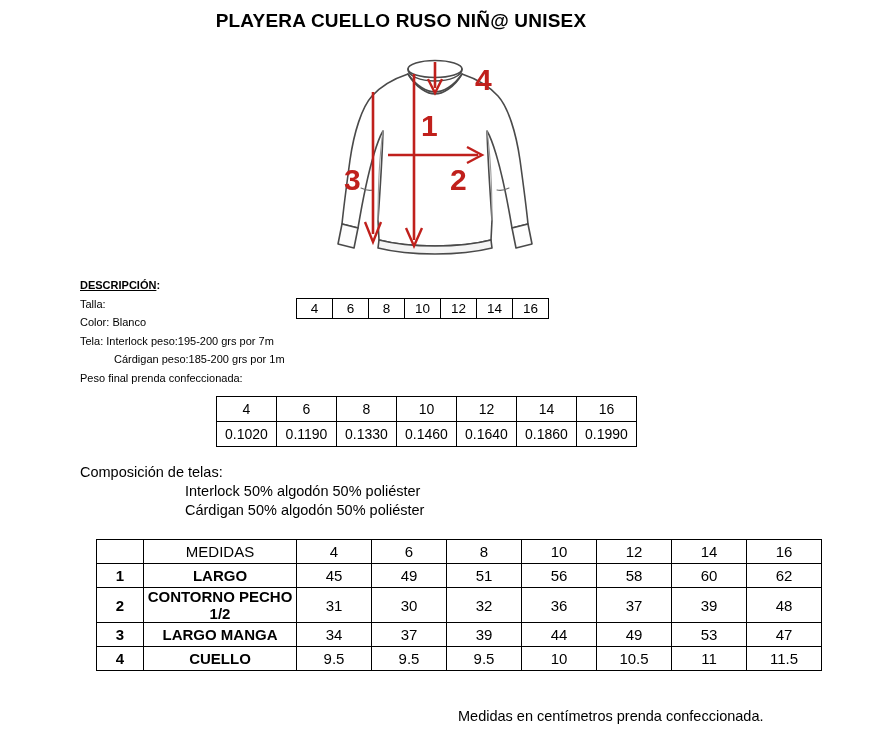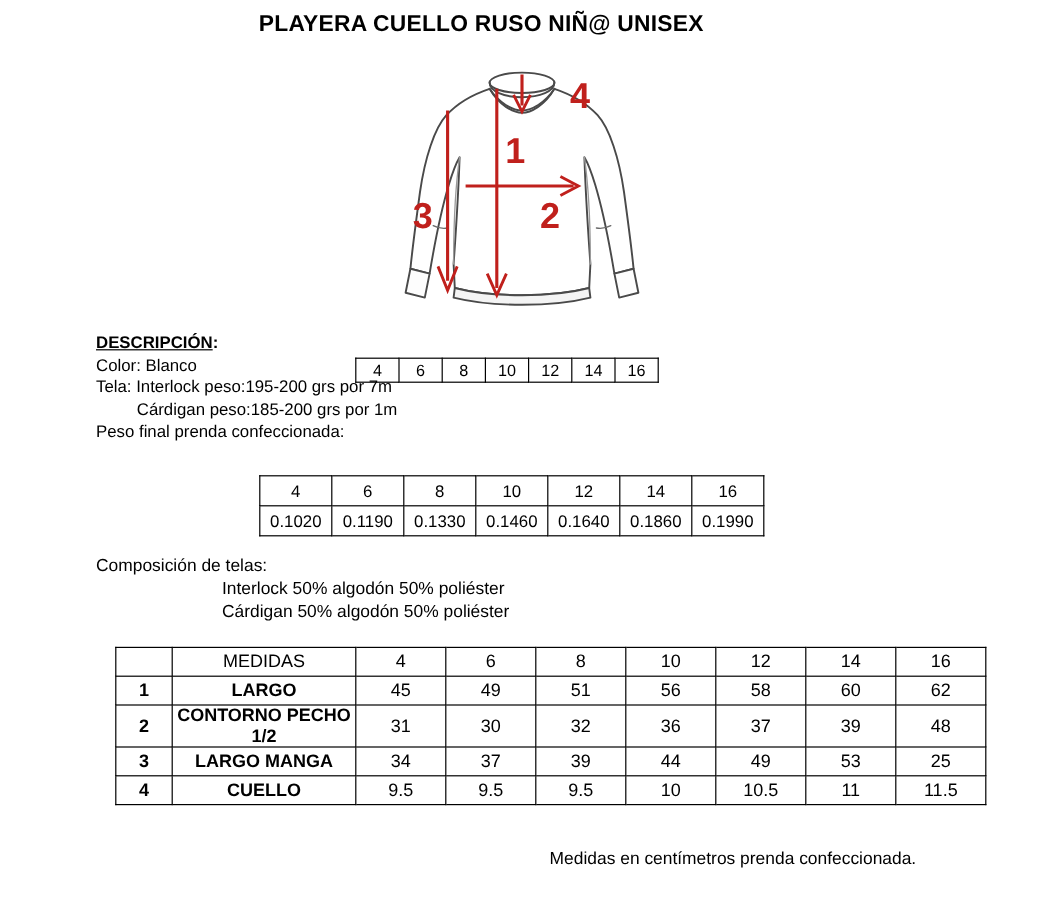--- a/index.html
+++ b/index.html
@@ -36,21 +36,21 @@
     width: 210px;
     height: 215px;
   }
   #garment-figure svg { display: block; }
 
   
   #description-block {
     position: absolute;
     top: 276px;
     left: 80px;
-    font-size: 14px;
+    font-size: 11px;
     line-height: 18.5px;
   }
   #description-block .desc-heading {
     font-weight: bold;
   }
   #description-block .desc-heading .underlined {
     text-decoration: underline;
   }
   #description-block .indent-1 { padding-left: 34px; }
 
@@ -193,20 +193,21 @@
       <text x="91" y="84">1</text>
       <text x="120" y="138">2</text>
       <text x="14" y="138">3</text>
       <text x="145" y="38">4</text>
     </g>
   </svg>
 </div>
 
 <div id="description-block">
   <div class="desc-heading"><span class="underlined">DESCRIPCIÓN</span><span>:</span></div>
+  <div>Talla:</div>
   <div>Color: Blanco</div>
   <div>Tela: Interlock peso:195-200 grs por 7m</div>
   <div class="indent-1">Cárdigan peso:185-200 grs por 1m</div>
   <div>Peso final prenda confeccionada:</div>
 </div>
 
 <div id="sizes-table-wrap">
   <table class="grid" id="sizes-table">
     <tbody>
       <tr>
@@ -294,21 +295,21 @@
 
       <tr>
         <td class="col-num">3</td>
         <td class="col-label">LARGO MANGA</td>
         <td class="col-size">34</td>
         <td class="col-size">37</td>
         <td class="col-size">39</td>
         <td class="col-size">44</td>
         <td class="col-size">49</td>
         <td class="col-size">53</td>
-        <td class="col-size">25</td>
+        <td class="col-size">47</td>
       </tr>
 
       <tr>
         <td class="col-num">4</td>
         <td class="col-label">CUELLO</td>
         <td class="col-size">9.5</td>
         <td class="col-size">9.5</td>
         <td class="col-size">9.5</td>
         <td class="col-size">10</td>
         <td class="col-size">10.5</td>

